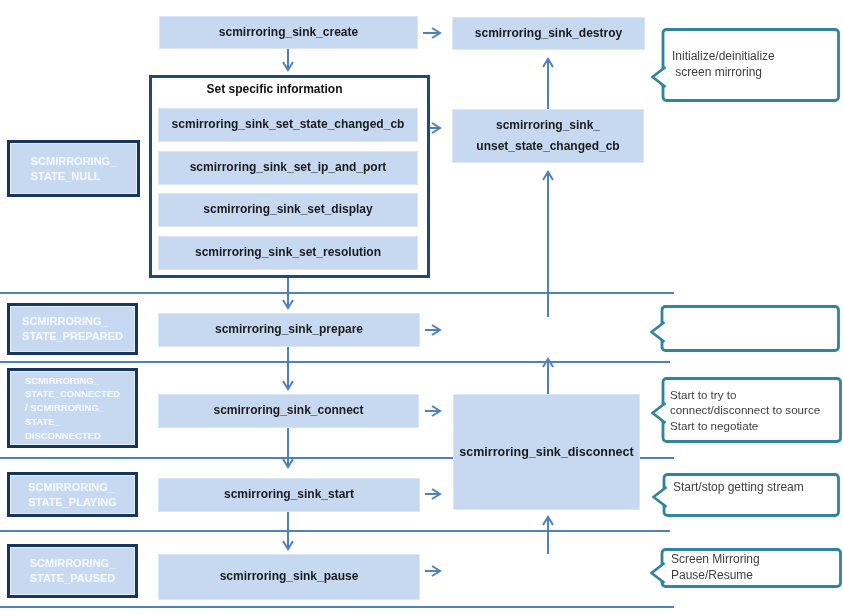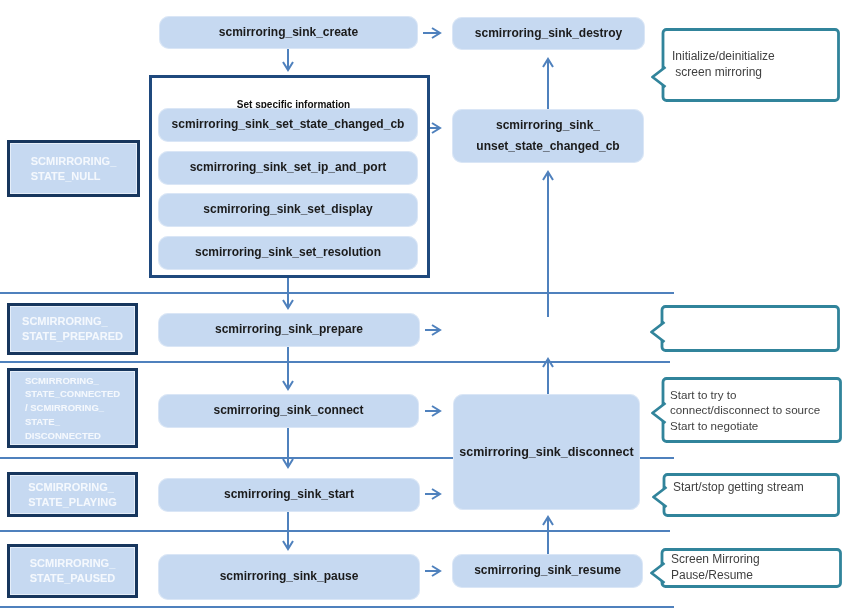--- a/index.html
+++ b/index.html
@@ -4,28 +4,28 @@
 <style>
   html,body{margin:0;padding:0;background:#fff;}
   #stage{
     position:relative;width:843px;height:615px;background:#fff;overflow:hidden;
     font-family:"Liberation Sans","DejaVu Sans",sans-serif;
   }
   svg.connectors{position:absolute;left:0;top:0;}
   .node{
     position:absolute;background:#c6d9f1;color:#1b1b1b;font-weight:bold;font-size:12px;
     display:flex;align-items:center;justify-content:center;text-align:center;
-    white-space:pre-wrap;line-height:1.6;box-shadow:inset 0 0 0 1px rgba(255,255,255,.35);border-radius:10px;
+    white-space:pre-wrap;line-height:1.6;box-shadow:inset 0 0 0 1px rgba(255,255,255,.35);
   }
   .group{
     position:absolute;background:#fff;border:3px solid #1f497d;box-sizing:border-box;
   }
   .group-title{
-    position:absolute;left:153px;top:82px;width:281px;text-align:center;
-    font-weight:bold;font-size:10px;color:#111;margin-top:17px;
+    position:absolute;left:134px;top:82px;width:281px;text-align:center;
+    font-weight:bold;font-size:12px;color:#111;
   }
   .state{
     position:absolute;background:#c6d9f1;border:3px solid #17365d;box-sizing:border-box;
     color:#f4f8fd;font-weight:bold;display:flex;align-items:center;justify-content:center;
     text-align:left;white-space:pre-wrap;line-height:1.35;
     box-shadow:inset 0 0 0 1px rgba(255,255,255,.55);
     text-shadow:0 0 1px rgba(255,255,255,.25);
   }
   .state.small{font-size:9.5px;line-height:1.45;}
   .state.normal{font-size:11px;}
@@ -103,21 +103,20 @@
 unset_state_changed_cb</div>
 
   <div class="node" style="left:158px;top:313px;width:262px;height:34px">scmirroring_sink_prepare</div>
 
   <div class="node" style="left:158px;top:394px;width:261px;height:34px">scmirroring_sink_connect</div>
   <div class="node" style="left:453px;top:394px;width:187px;height:116px;font-size:12.5px">scmirroring_sink_disconnect</div>
 
   <div class="node" style="left:158px;top:478px;width:262px;height:34px">scmirroring_sink_start</div>
 
   <div class="node" style="left:158px;top:554px;width:262px;height:46px">scmirroring_sink_pause</div>
-  <div class="node" style="left:452px;top:554px;width:191px;height:34px">scmirroring_sink_resume</div>
 
   <div class="callout" style="left:651px;top:28px;width:189px;height:74px">
     <svg width="189" height="74" viewBox="0 0 189 74">
       <rect x="12" y="1.5" width="175.5" height="71" rx="3.5" fill="#fff" stroke="#31849b" stroke-width="2.8"></rect>
       <path d="M14.5 39 L1.5 49 L14.5 59" fill="#fff" stroke="#31849b" stroke-width="2.8" stroke-linejoin="round"></path>
     </svg>
     <div class="co-text">Initialize/deinitialize
  screen mirroring</div>
   </div>
 

